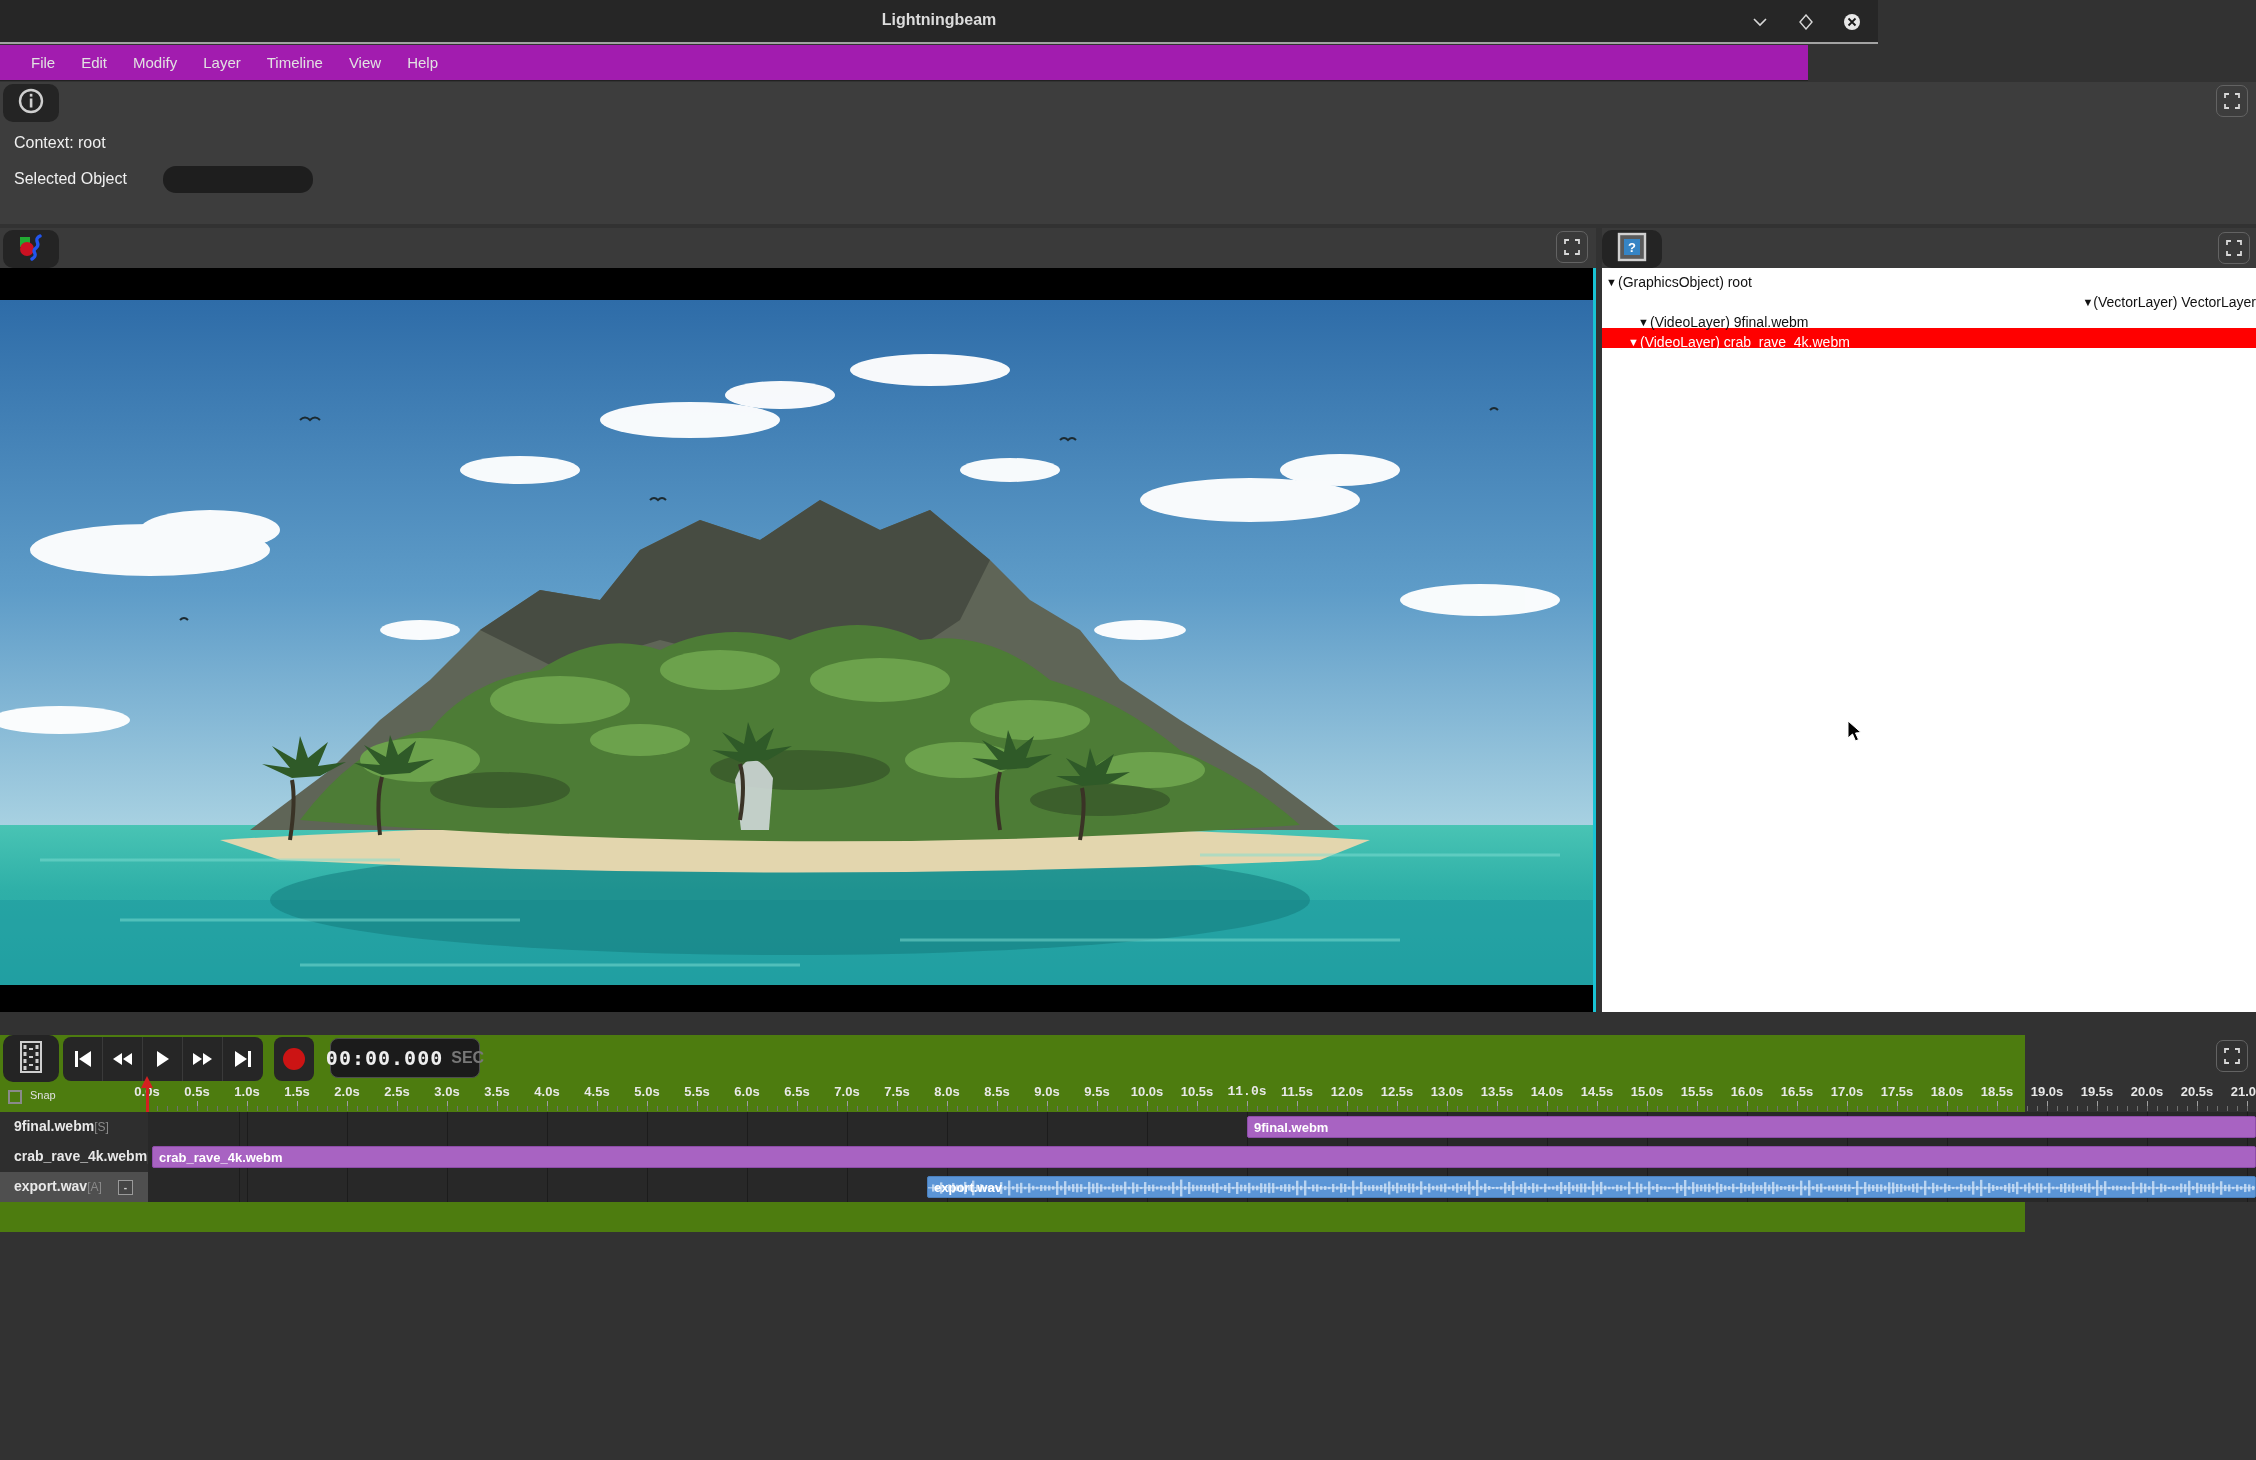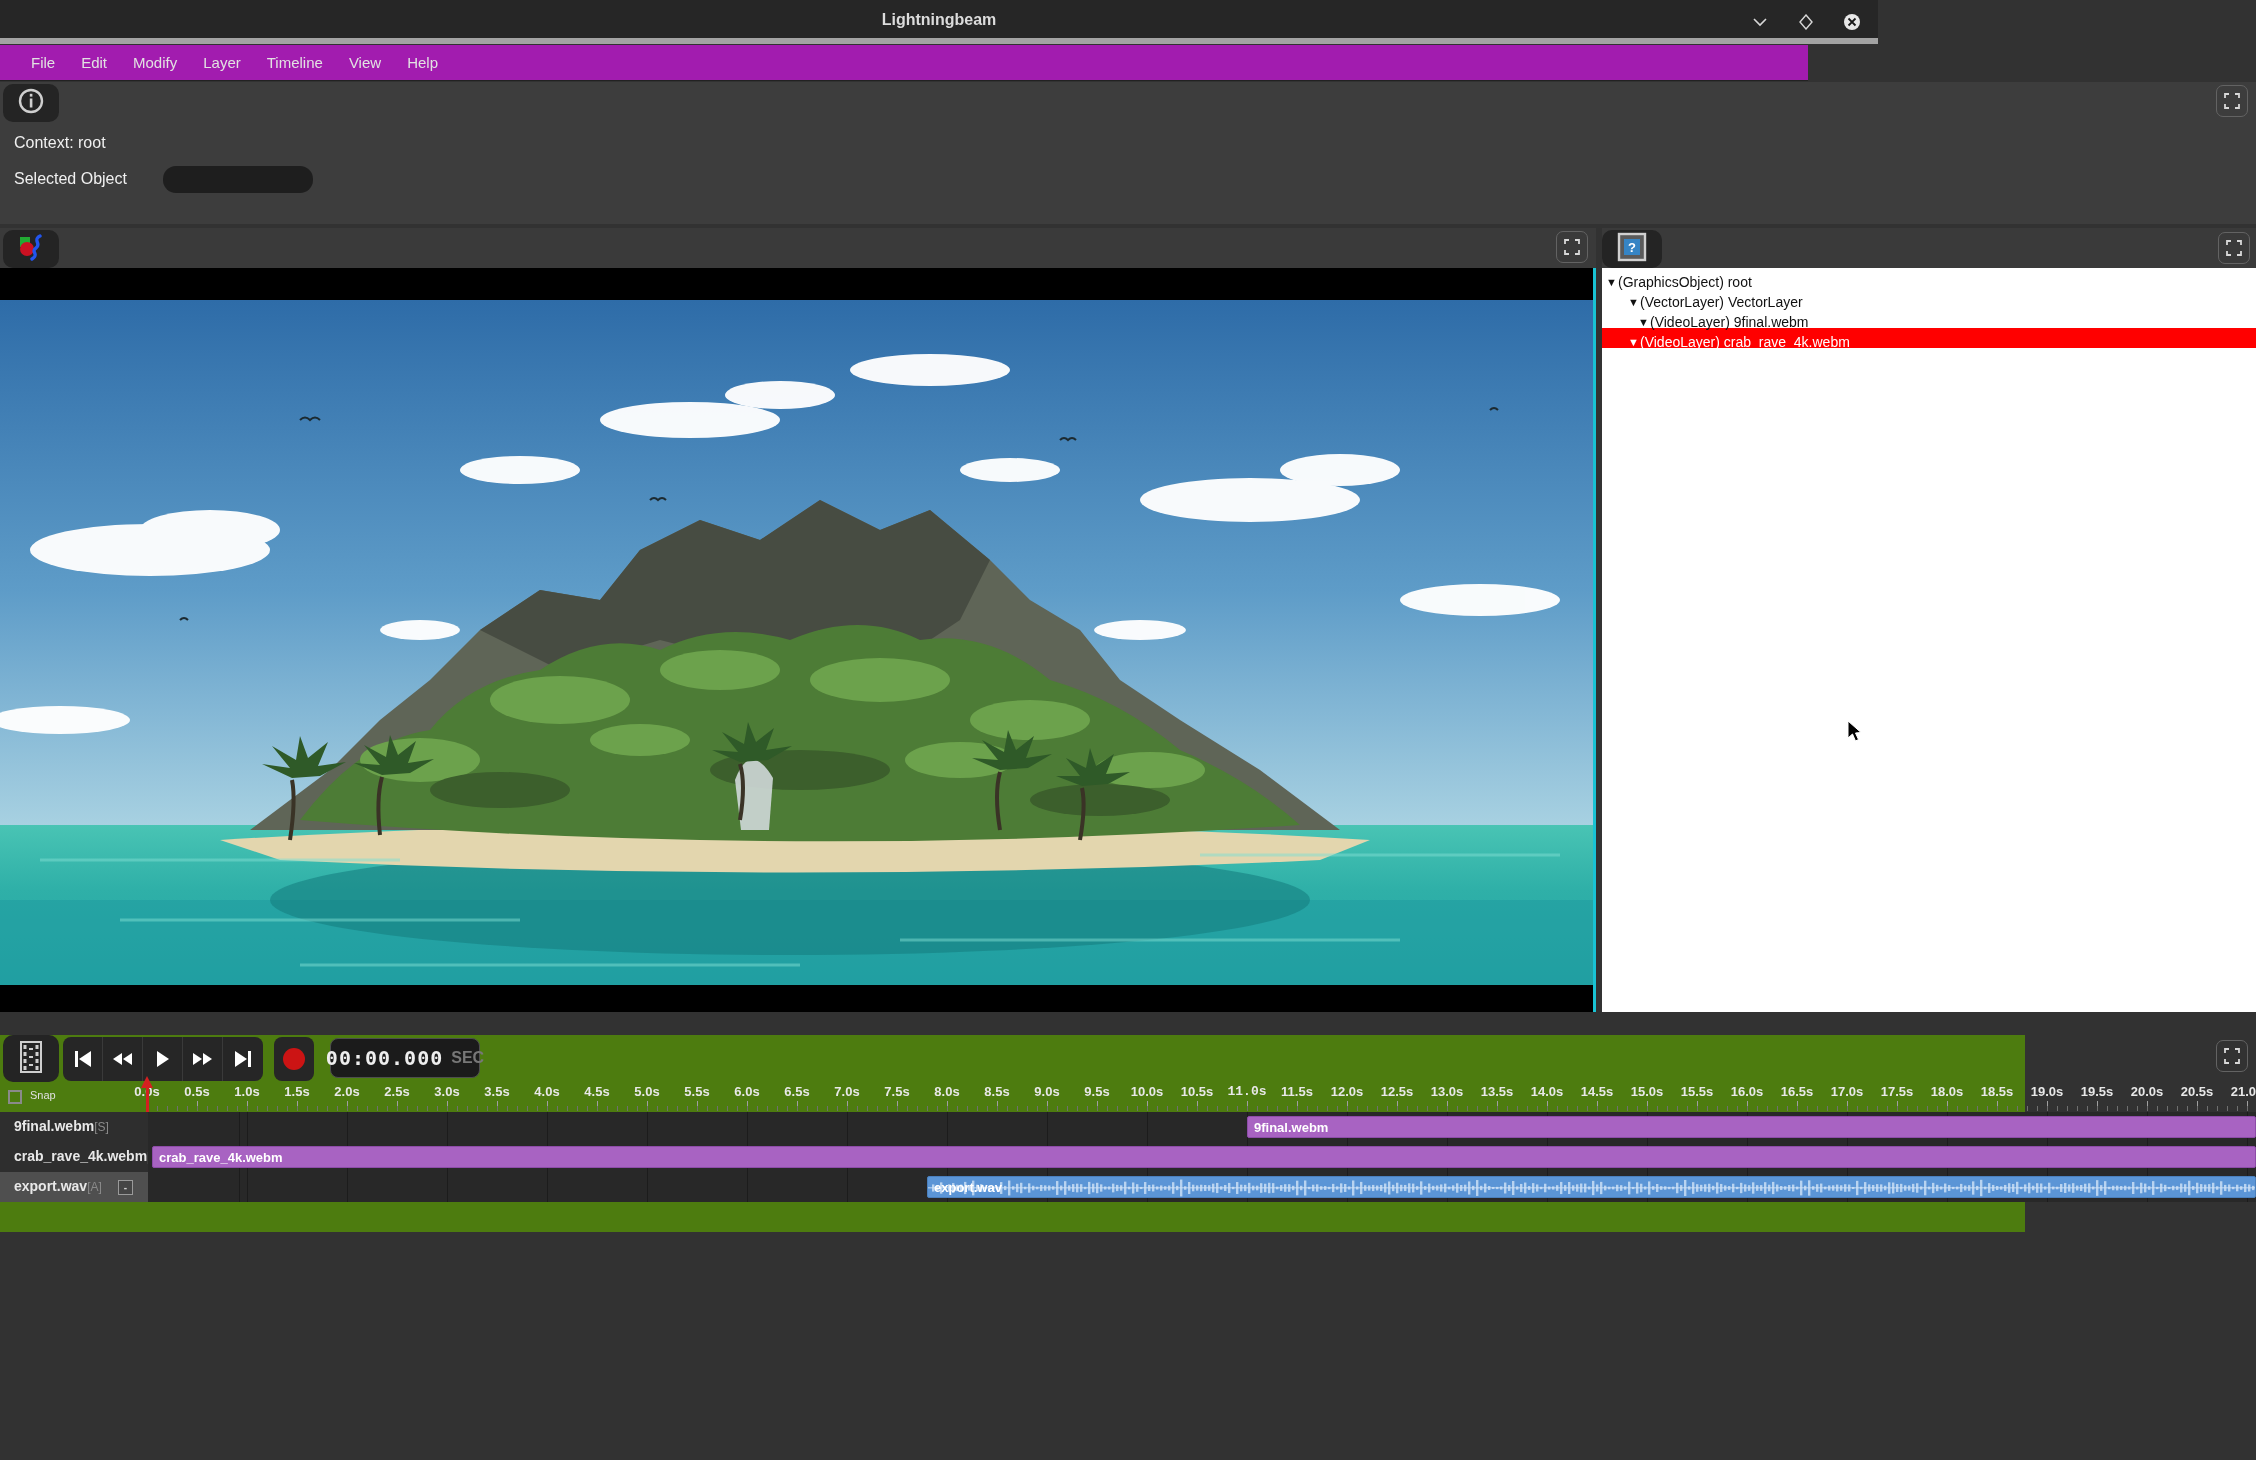--- a/index.html
+++ b/index.html
@@ -1,20 +1,20 @@
 <!DOCTYPE html>
 <html><head>
 <meta charset="utf-8">
 <style>
   * { margin:0; padding:0; box-sizing:border-box; }
   html,body { width:2256px; height:1460px; overflow:hidden; }
   body { background:#323232; font-family:"Liberation Sans", sans-serif; position:relative; }
 
   
-  .titlebar { position:absolute; left:0; top:0; width:1878px; height:44px; background:#262626; border-bottom:6px solid #a3a3a3; }
+  .titlebar { position:absolute; left:0; top:0; width:1878px; height:44px; background:#262626; border-bottom:2px solid #a3a3a3; }
   .titlebar .title { position:absolute; left:0; right:0; top:11px; text-align:center; color:#dcdcdc; font-size:16px; font-weight:bold; }
   .win-controls { position:absolute; right:14px; top:0; height:44px; display:flex; align-items:center; gap:22px; }
   .win-btn { width:24px; height:24px; display:flex; align-items:center; justify-content:center; color:#d8d8d8; cursor:default; }
 
   
   .menubar { position:absolute; left:0; top:45px; width:1808px; height:36px; background:#a21caf; border-bottom:1px solid #222; display:flex; align-items:center; padding-left:18px; }
   .menu-item { color:#e2e2e2; font-size:15px; padding:6px 13px; }
 
   
   .tab-btn { position:absolute; background:#242424; border-radius:10px; display:flex; align-items:center; justify-content:center; }
@@ -272,21 +272,21 @@
     </span>
   </div>
   <div class="fs-btn">
     <svg width="16" height="16" viewBox="0 0 16 16">
         <path d="M1 5 V1 H5 M11 1 H15 V5 M15 11 V15 H11 M5 15 H1 V11" fill="none" stroke="#d8d8d8" stroke-width="1.8"></path>
       </svg>
   </div>
   <div class="tree">
 
   <div class="tree-row" style="padding-left: 4px;"><span class="tri">▼</span><span>(GraphicsObject) root</span></div>
-      <div class="tree-row" style="padding-left: 26px;"><span class="tri">▼</span><span>(VectorLayer) VectorLayer</span></div>
+      <div class="tree-row" style="padding-left: 26px; text-align: right;"><span class="tri">▼</span><span>(VectorLayer) VectorLayer</span></div>
       <div class="tree-row" style="padding-left: 36px;"><span class="tri">▼</span><span>(VideoLayer) 9final.webm</span></div>
       <div class="tree-row selected" style="padding-left: 26px;"><span class="tri">▼</span><span>(VideoLayer) crab_rave_4k.webm</span></div>
       <div class="cursor-pointer">
       <svg width="18" height="24" viewBox="0 0 18 24">
           <path d="M2 1 L2 18 L6.5 14 L9.5 21 L12.5 19.5 L9.5 13 L15 12.5 Z" fill="#000" stroke="#fff" stroke-width="1"></path>
         </svg>
     </div>
     </div>
 </div>
 

